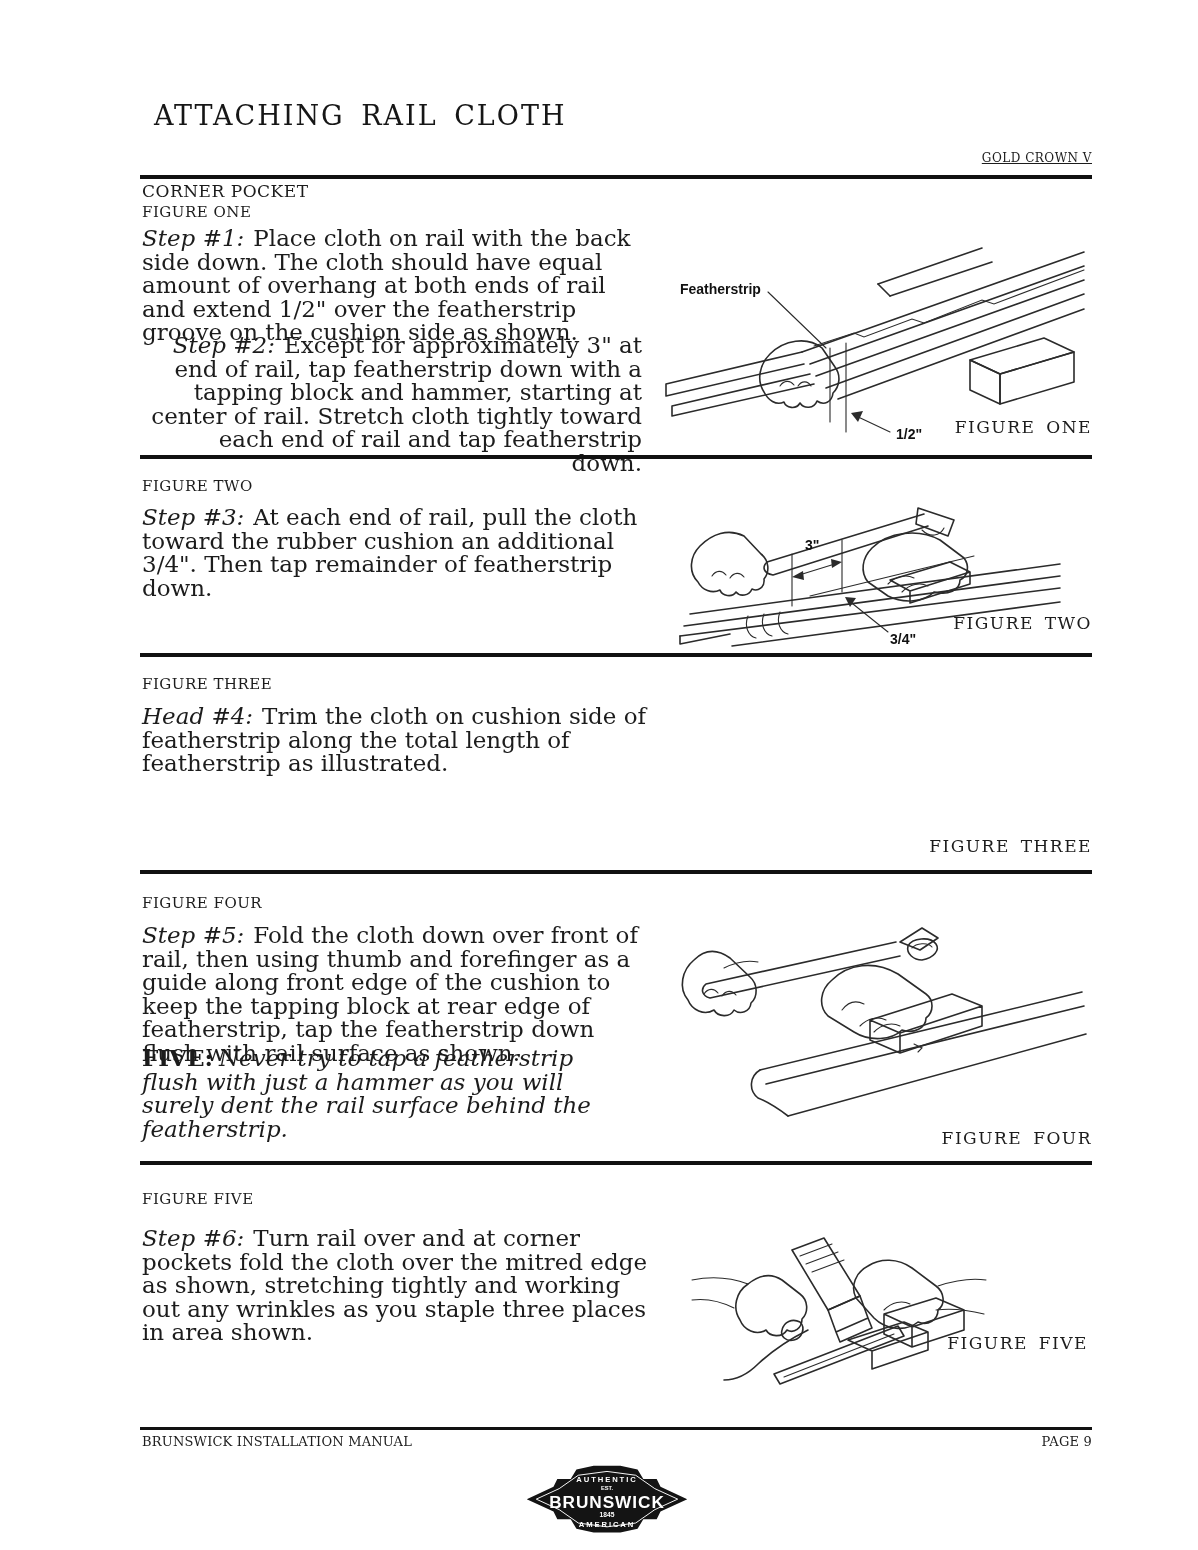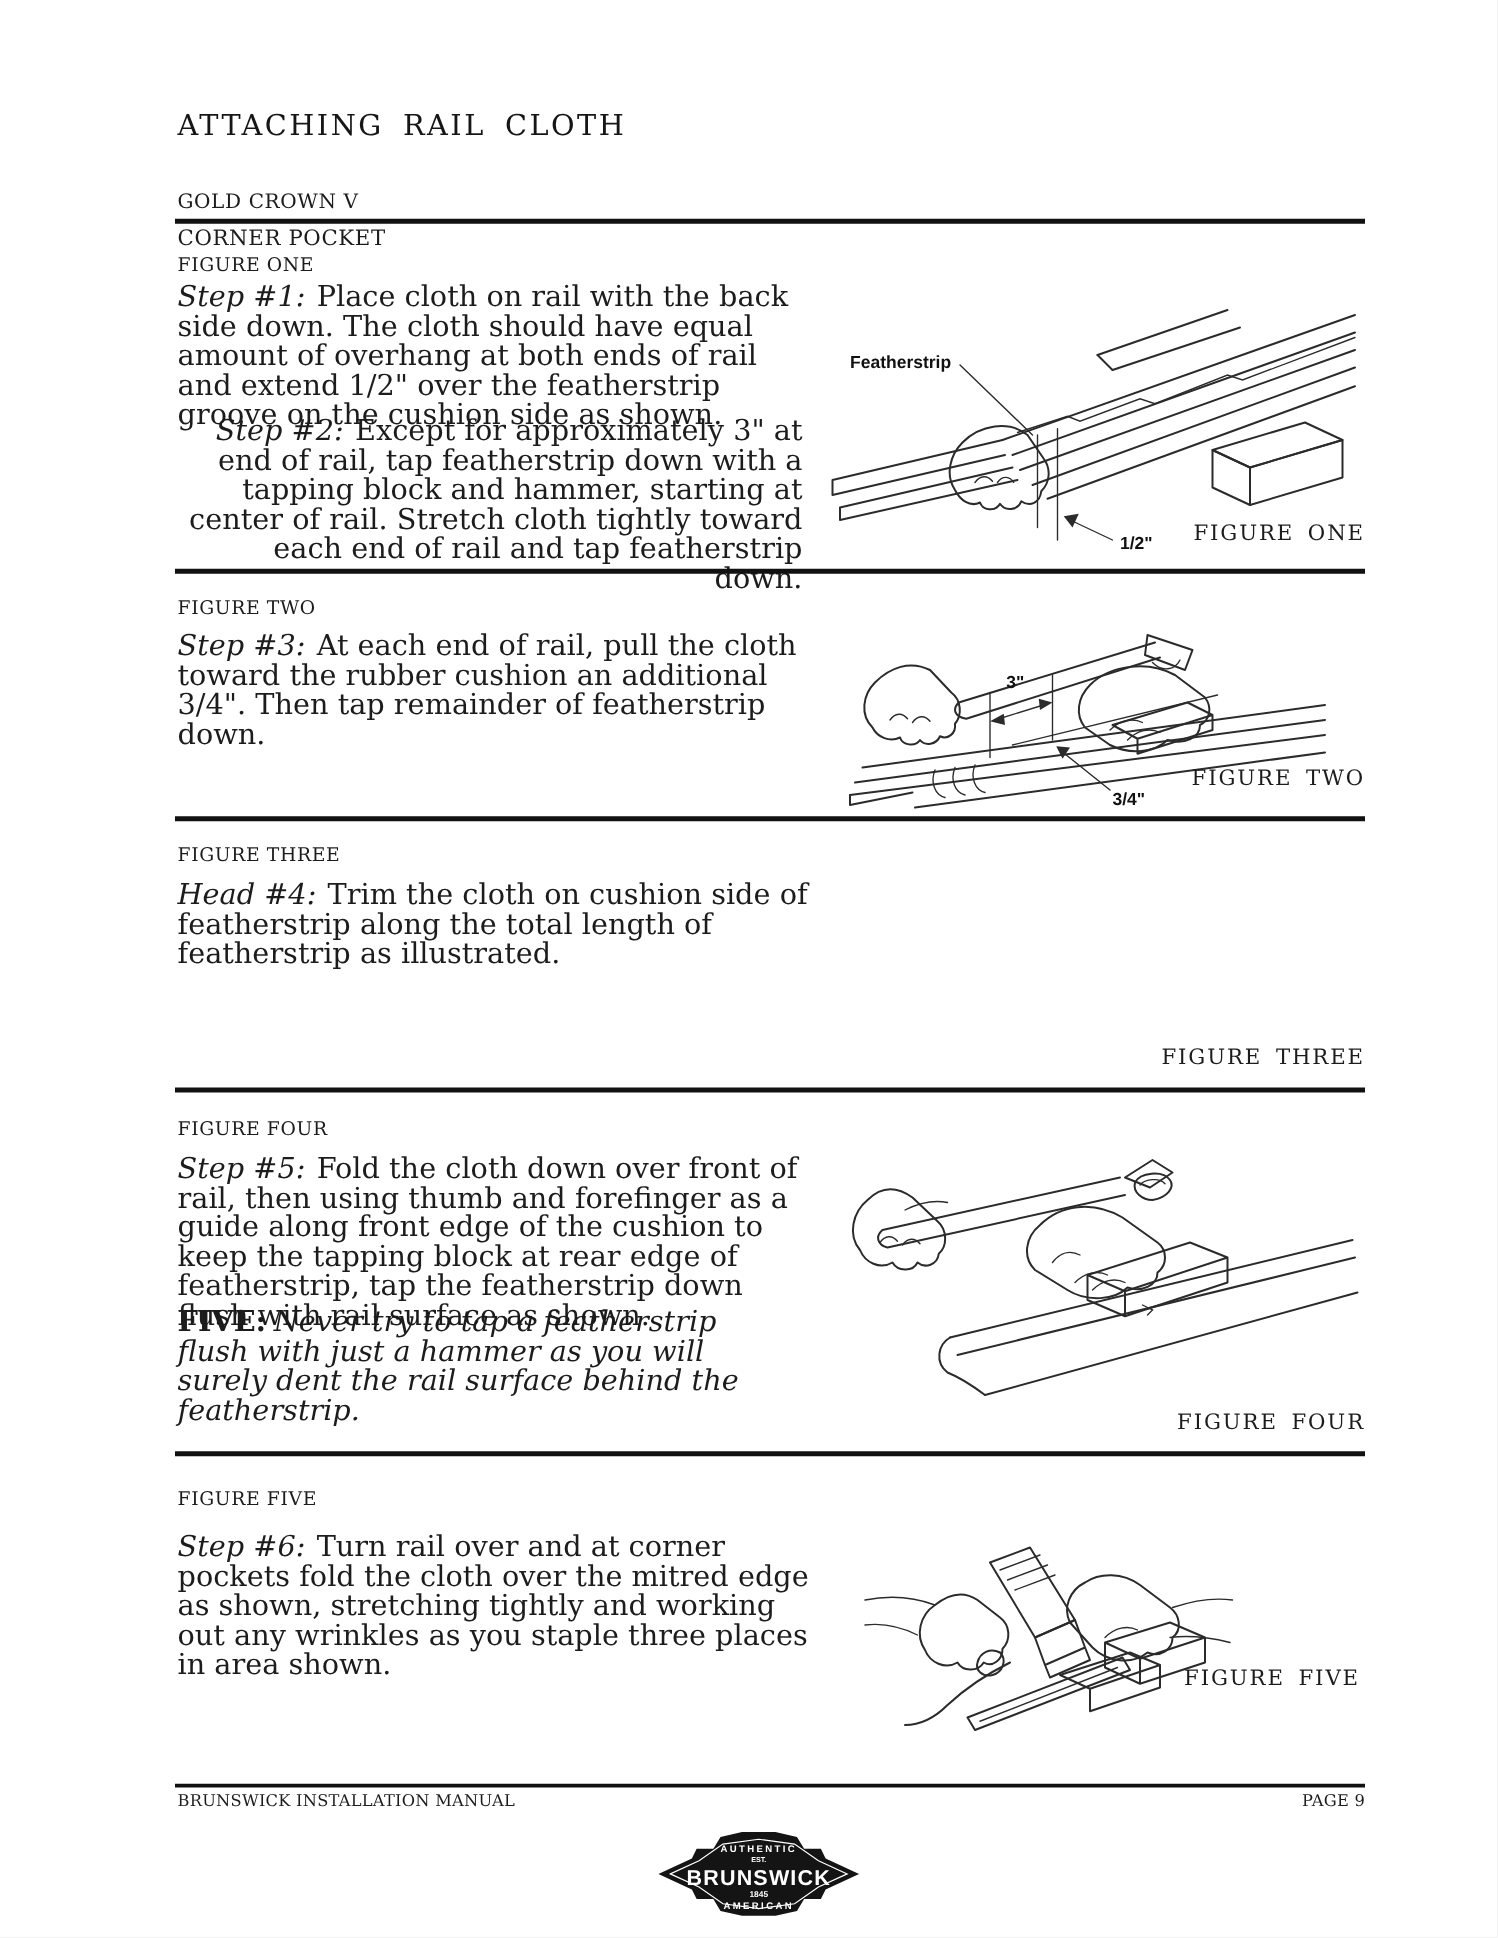--- a/index.html
+++ b/index.html
@@ -3,24 +3,24 @@
 <meta charset="utf-8">
 <style>
   html,body { margin:0; padding:0; background:#e8e8e8; }
   .page {
     position:relative; width:1198px; height:1550px; margin:0 auto;
     background:#ffffff; overflow:hidden; color:#1c1c1c;
     font-family:"DejaVu Serif", serif;
   }
   .abs { position:absolute; }
   .title {
-    font-size:23px; font-weight:normal; letter-spacing:2px; word-spacing:6px;
-    margin:0; color:#161616;
+    font-size:27px; font-weight:normal; letter-spacing:2px; word-spacing:6px;
+    margin:12px; color:#161616;
   }
-  .model { font-size:16px; letter-spacing:0.5px; text-align:left; }
+  .model { font-size:12px; letter-spacing:0.5px; text-align:right;text-decoration:underline; }
   .rule { background:#111; }
   .section-header { font-size:17px; font-weight:normal; letter-spacing:0.5px; }
   .fig-label { font-size:15px; letter-spacing:0.5px; }
   .step { margin:0; font-size:23px; line-height:23.5px; }
   .step-label { font-style:italic; margin-right:9px; }
   .note-label { font-weight:bold; margin-right:6px; font-style:normal; }
   .note-text { font-style:italic; }
   .caption { font-size:17px; letter-spacing:1.5px; text-align:right; word-spacing:4px; }
   .footer-row { font-size:13px; letter-spacing:0.2px; display:flex; justify-content:space-between; }
   svg { display:block; }

